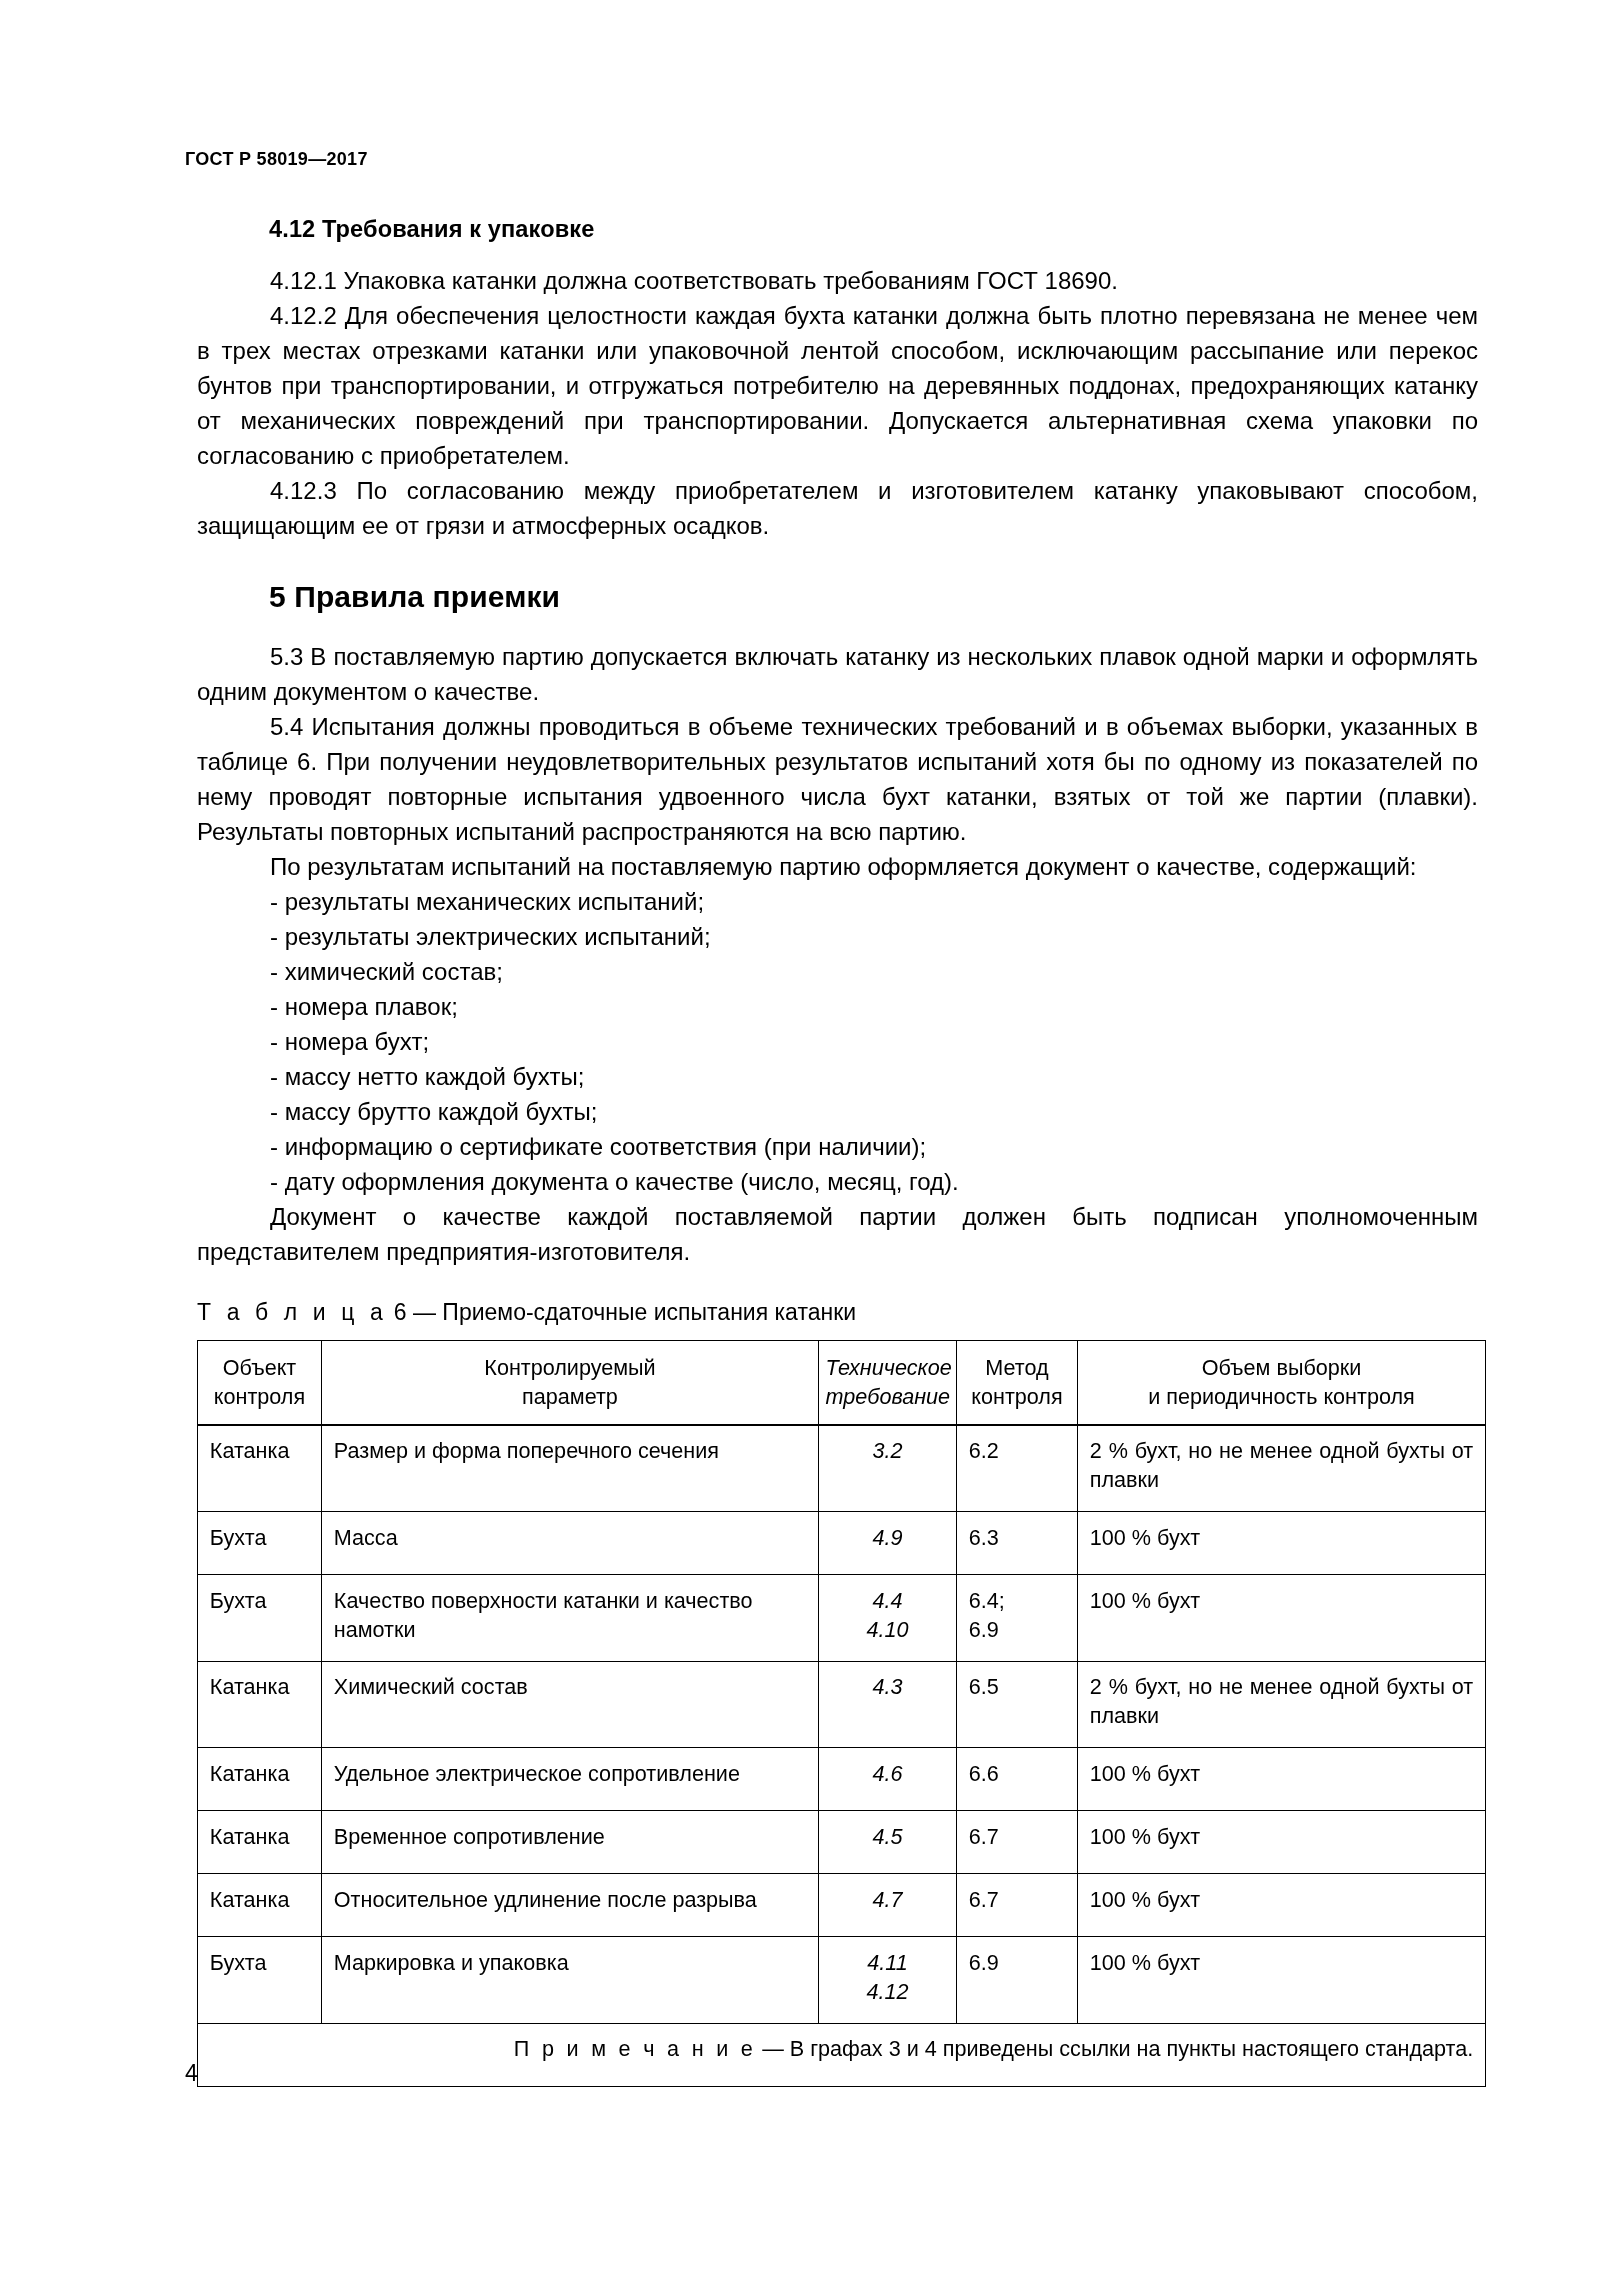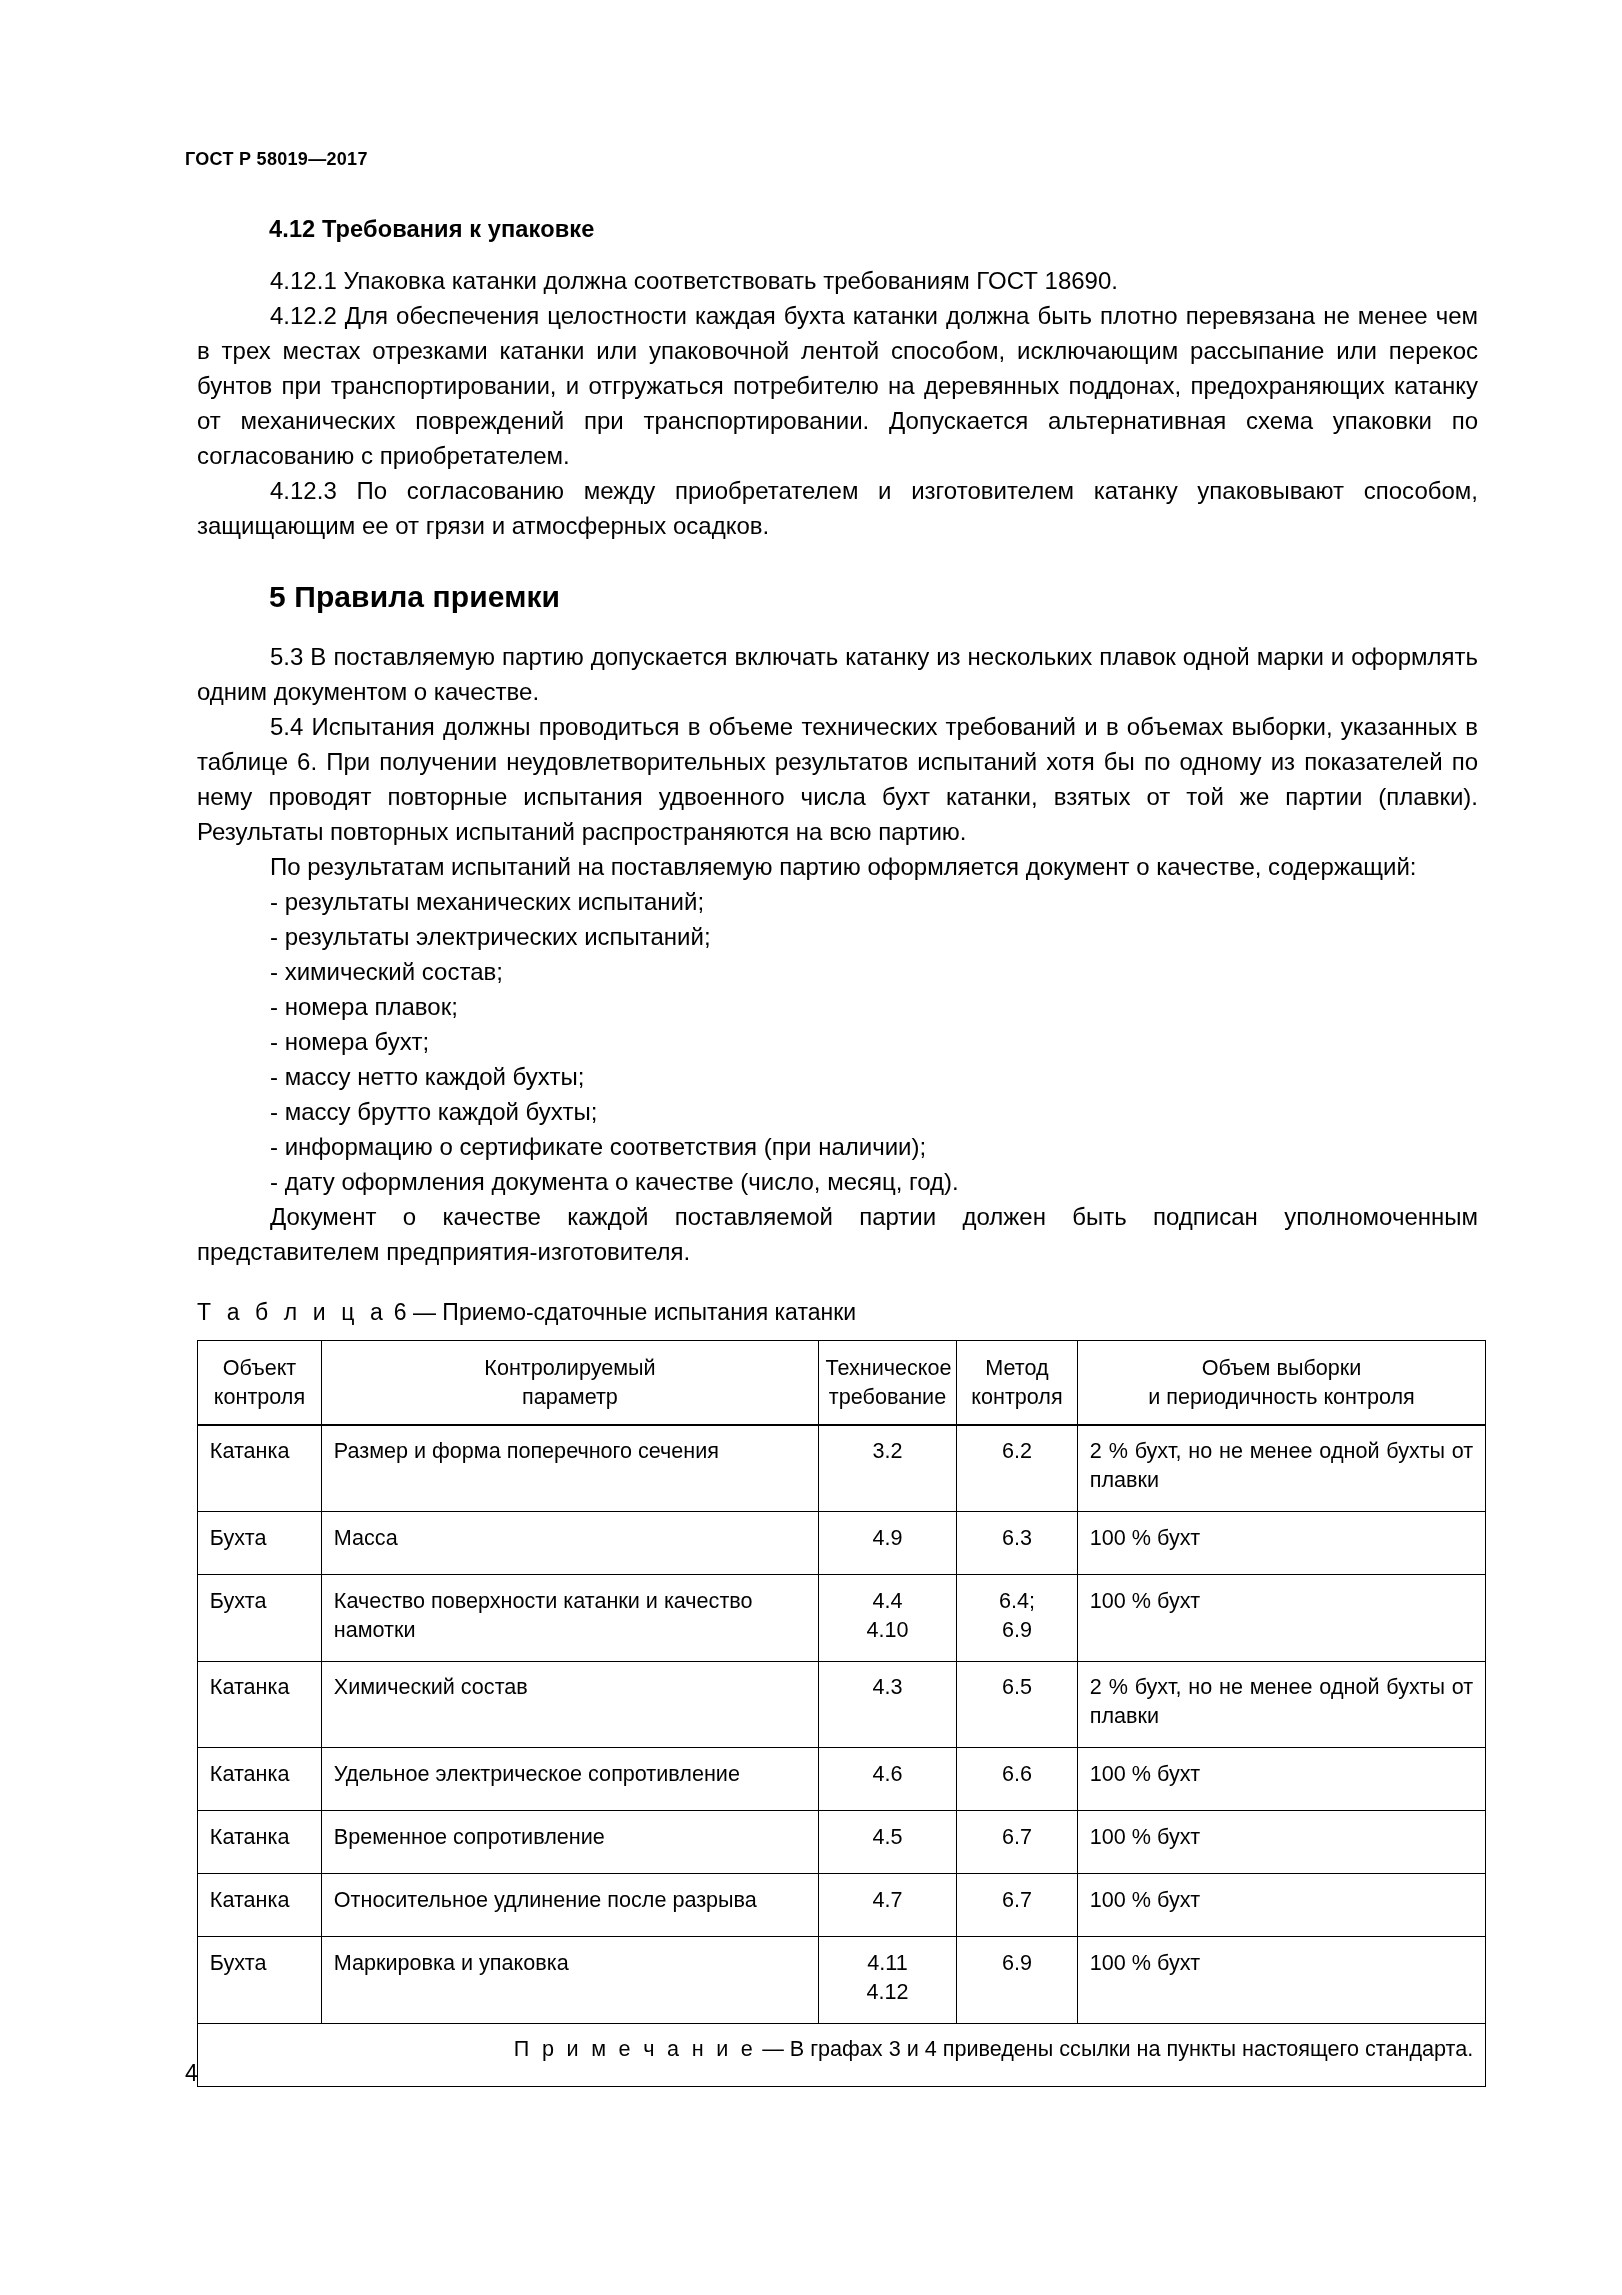--- a/index.html
+++ b/index.html
@@ -106,22 +106,22 @@
   table.gost thead th {
     text-align: center;
     padding: 11.8px 6.5px 13px 6.5px;
     border-bottom-width: 2.6px;
   }
   table.gost tbody td {
     height: 63px;
   }
   .c-obj   { width: 124px; }
   .c-param { width: 497px; }
-  .c-tech  { width: 138px; text-align: center; }
-  .c-meth  { width: 121px; text-align: center; }
+  .c-tech  { width: 138px; text-align: center; font-style: italic; }
+  .c-meth  { width: 121px; }
   .c-vol   { width: 408px; }
   .c-vol.just { text-align: justify; text-justify: inter-word; }
   td.note-cell {
     text-align: right;
     padding: 17px 11.8px 19.6px 63px;
     border-top-width: 2.6px;
     font-size: 21.6px;
   }
   td.note-cell .spaced { letter-spacing: 3.3px; }
   .hdr-line2 { display: block; }

